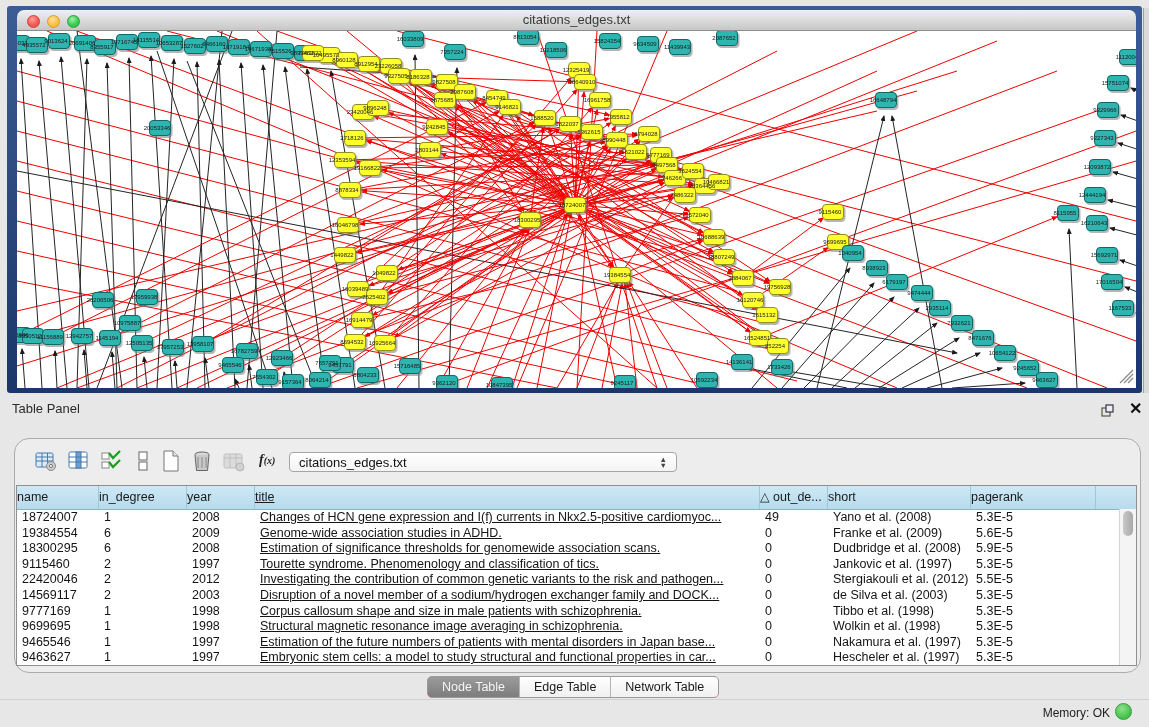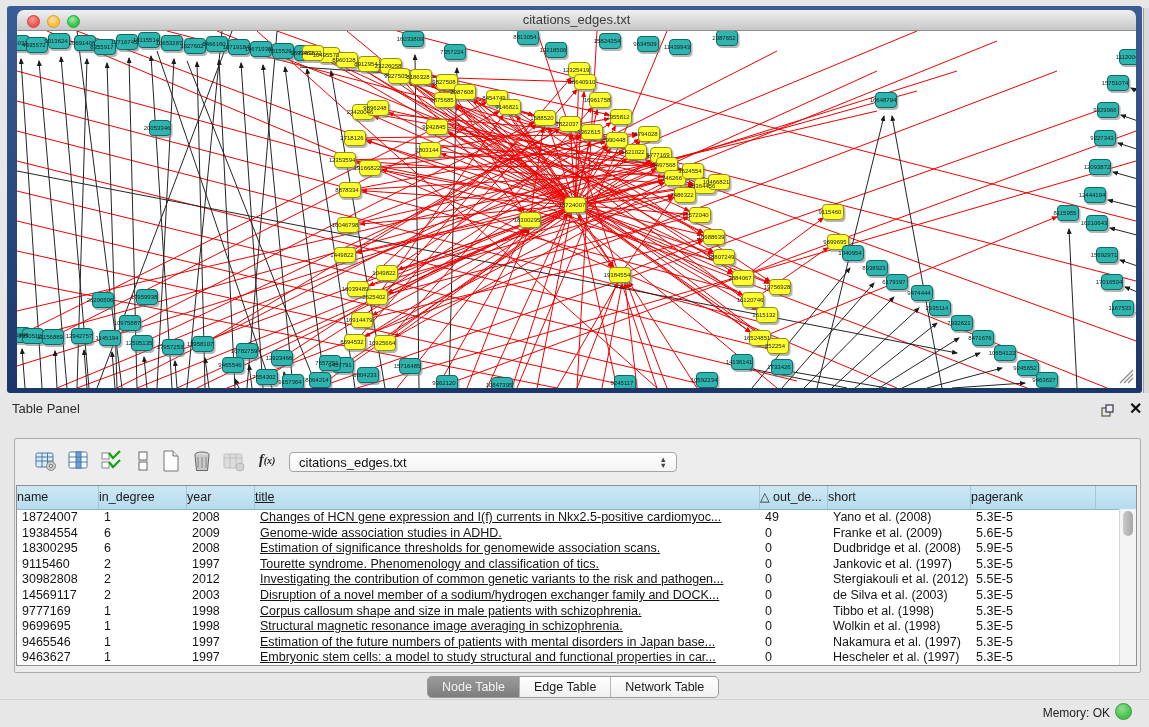--- a/index.html
+++ b/index.html
@@ -10,21 +10,21 @@
   #title{width:100%;text-align:center;font-size:13px;color:#3a3a3a;line-height:20px;}
   .tl{width:11px;height:11px;border-radius:50%;top:4.5px;}
   #tl-red{left:10px;background:radial-gradient(circle at 40% 30%,#ff9d97,#f65751 60%);border:1px solid #ce3d36;}
   #tl-yellow{left:30px;background:radial-gradient(circle at 40% 30%,#ffe0a0,#fbbd3e 60%);border:1px solid #d79c28;}
   #tl-green{left:50px;background:radial-gradient(circle at 40% 30%,#9ff0a5,#35c84d 60%);border:1px solid #29a13a;}
   #canvas{left:17px;top:31px;width:1119px;height:357px;background:#ffffff;overflow:hidden;}
   #right-divider{left:1143px;top:8px;width:6px;height:385px;background:#dadada;border-left:1px solid #9f9f9f;}
   #tp-title{left:12px;top:401px;font-size:13px;color:#2b2b2b;}
   #tp-float{left:1101px;top:404px;width:13px;height:13px;}
   #tp-close{left:1129px;top:399px;font-size:16px;font-weight:bold;color:#111;}
-  #panel{left:14px;top:438px;width:1125px;height:233px;background:#ededed;border:1px solid #acacac;border-radius:2px;}
+  #panel{left:14px;top:438px;width:1125px;height:233px;background:#ededed;border:1px solid #acacac;border-radius:15px;}
   .tool{top:11px;width:22px;height:22px;}
   #combo{left:274px;top:13px;width:388px;height:20px;background:linear-gradient(#ffffff,#f4f4f4);border:1px solid #a5a5a5;border-radius:4px;font-size:13px;color:#111;line-height:20px;padding-left:9px;box-sizing:border-box;}
   #combo-arrows{position:absolute;right:9px;top:3.5px;font-size:7.5px;color:#444;line-height:6.5px;}
   #table{left:1px;top:46px;width:1119px;height:179px;background:#fff;border:1px solid #8f8f8f;overflow:hidden;}
   #thead{display:flex;height:23px;border-bottom:1px solid #89b6cc;background:linear-gradient(#cde8f5,#b7dbed);}
   #thead .th{font-size:12.5px;color:#1a1a1a;text-align:left;line-height:23px;border-right:1px solid #9fc6da;box-sizing:border-box;overflow:hidden;white-space:nowrap;flex:none;}
   .c0{width:82px;}.c1{width:88px;}.c2{width:68px;}.c3{width:505px;text-decoration:underline;}.c4{width:68px;}.c5{width:143px;}.c6{width:125px;}
   #tbody{font-size:12.5px;color:#141414;}
   .tr{display:flex;height:15.6px;line-height:15.7px;}
   .tr .td{padding-left:5px;box-sizing:border-box;overflow:hidden;white-space:nowrap;flex:none;}
@@ -652,21 +652,21 @@
         <div class="tr">
           <div class="td c0">9115460</div>
           <div class="td c1">2</div>
           <div class="td c2">1997</div>
           <div class="td c3">Tourette syndrome. Phenomenology and classification of tics.</div>
           <div class="td c4">0</div>
           <div class="td c5">Jankovic et al. (1997)</div>
           <div class="td c6">5.3E-5</div>
         </div>
         <div class="tr">
-          <div class="td c0">30982808</div>
+          <div class="td c0">22420046</div>
           <div class="td c1">2</div>
           <div class="td c2">2012</div>
           <div class="td c3">Investigating the contribution of common genetic variants to the risk and pathogen...</div>
           <div class="td c4">0</div>
           <div class="td c5">Stergiakouli et al. (2012)</div>
           <div class="td c6">5.5E-5</div>
         </div>
         <div class="tr">
           <div class="td c0">14569117</div>
           <div class="td c1">2</div>

